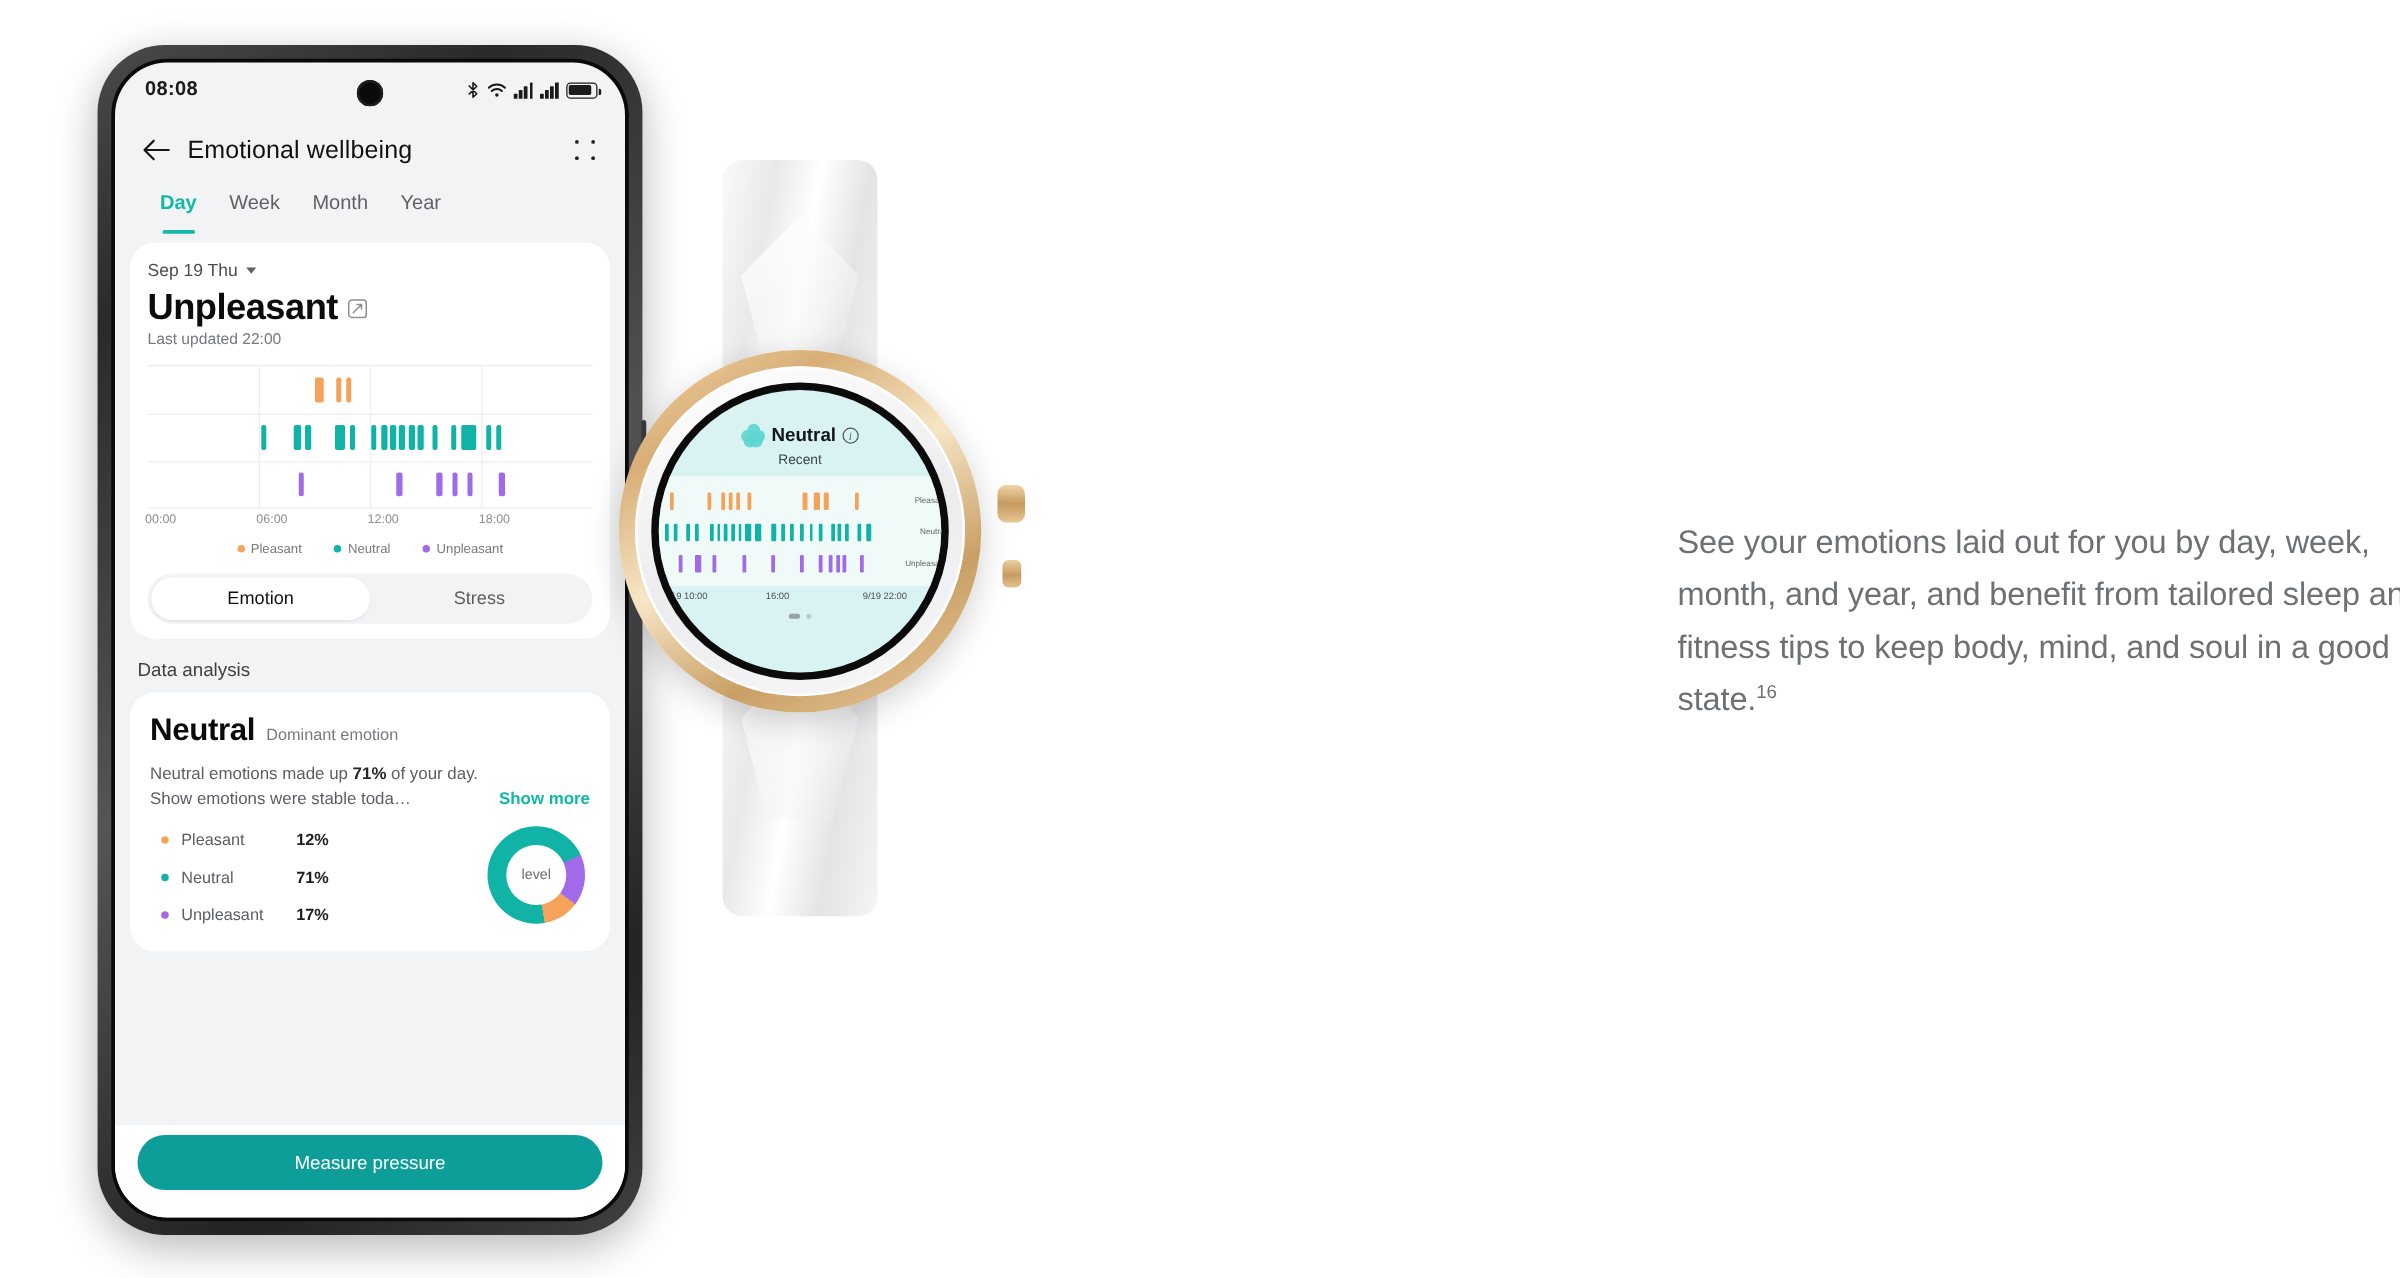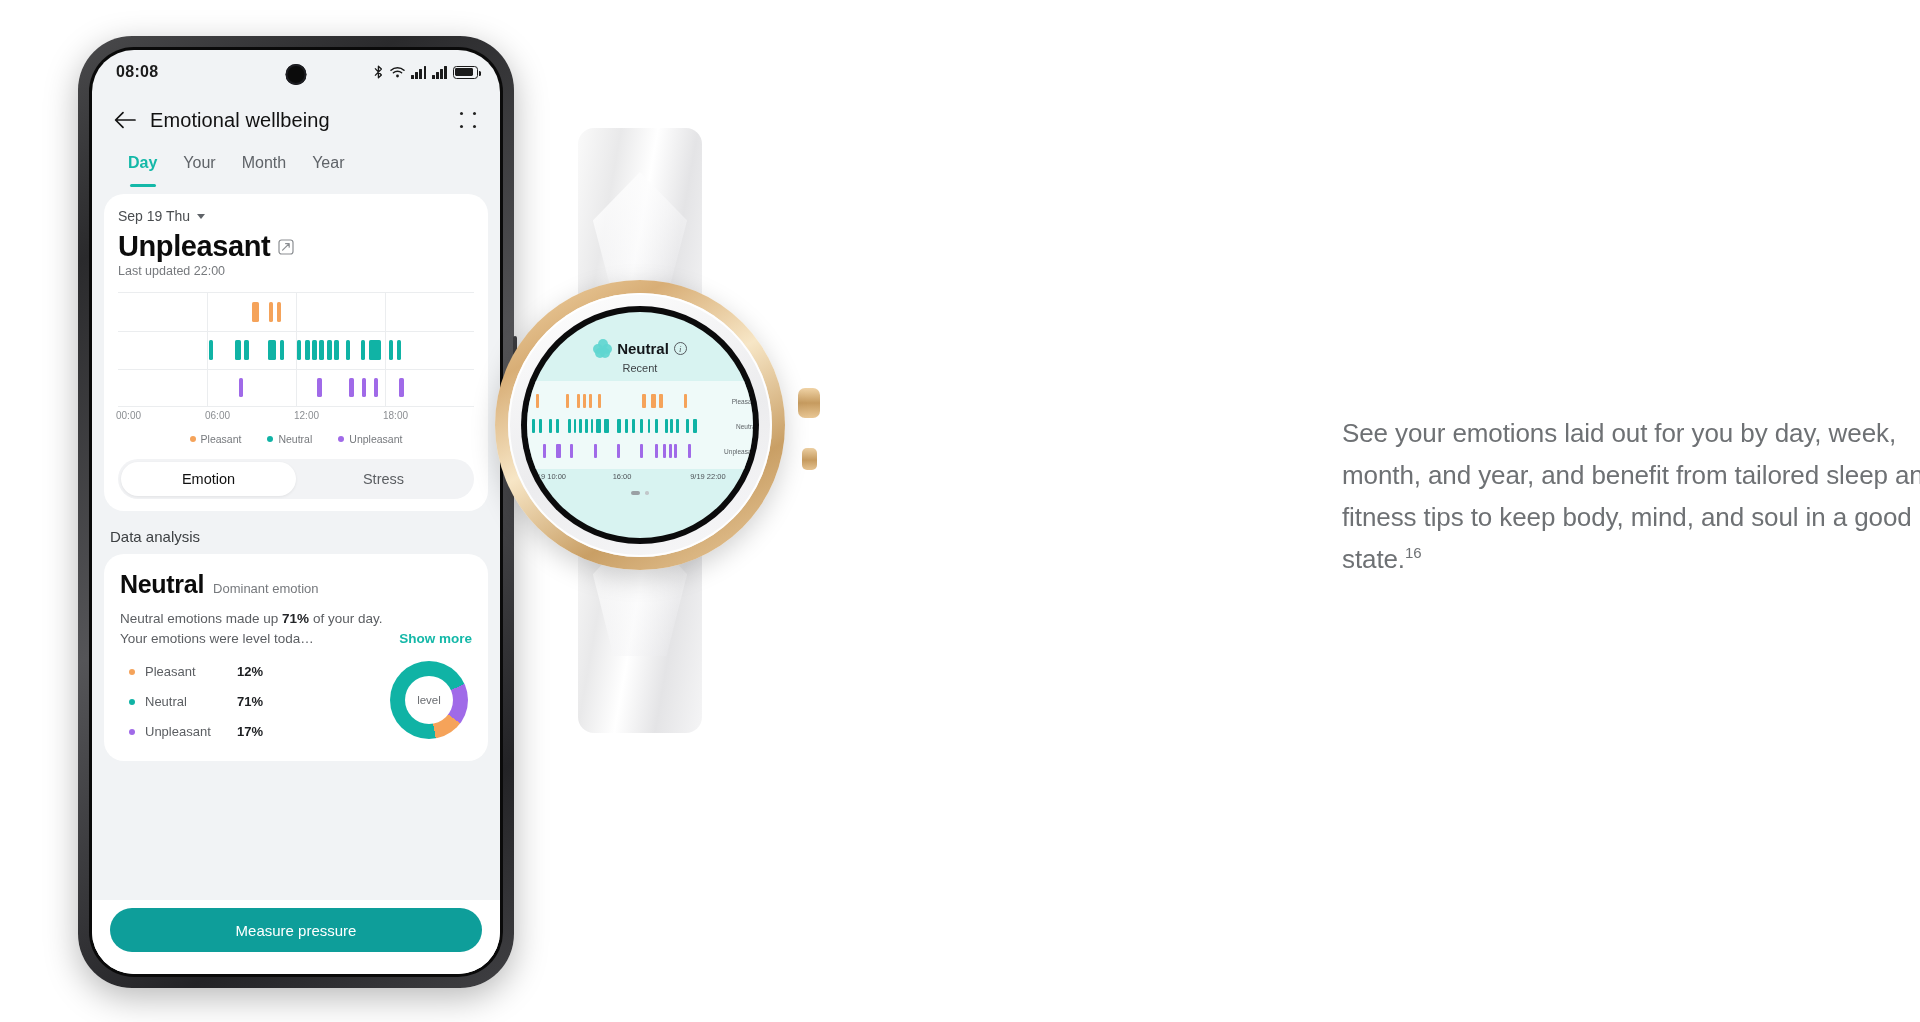--- a/index.html
+++ b/index.html
@@ -326,21 +326,21 @@
         <div id="more-dots">
             <b></b>
             <b></b>
             <b></b>
             <b></b>
           </div>
       </div>
 
       <div id="tabs">
         <div class="tab active">Day</div>
-        <div class="tab">Your</div>
+        <div class="tab">Week</div>
         <div class="tab">Month</div>
         <div class="tab">Year</div>
       </div>
 
       <div id="app-body">
 
         <div class="card">
           <div id="date-row">
             <span>Sep 19 Thu</span>
             <span id="date-caret"></span>
@@ -428,21 +428,21 @@
           <div id="dominant-row">
             <div id="dominant-value">Neutral</div>
             <div id="dominant-label">Dominant emotion</div>
           </div>
 
           <div id="summary">
             <div>
               <span>Neutral emotions made up </span><b>71%</b><span> of your day.</span>
             </div>
             <div id="summary-line2">
-              <span>Your emotions were level toda…</span>
+              <span>Show emotions were stable toda…</span>
               <span id="show-more">Show more</span>
             </div>
           </div>
 
           <div id="breakdown">
             <div id="breakdown-list">
                 <div class="bd-row">
                   <span class="dot" style="background:#f5a35a"></span>
                   <span class="nm">Pleasant</span>
                   <span class="pc">12%</span>

